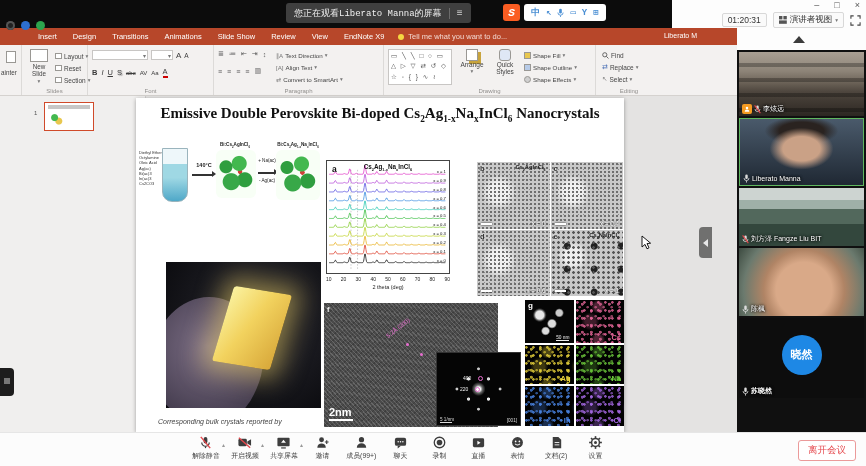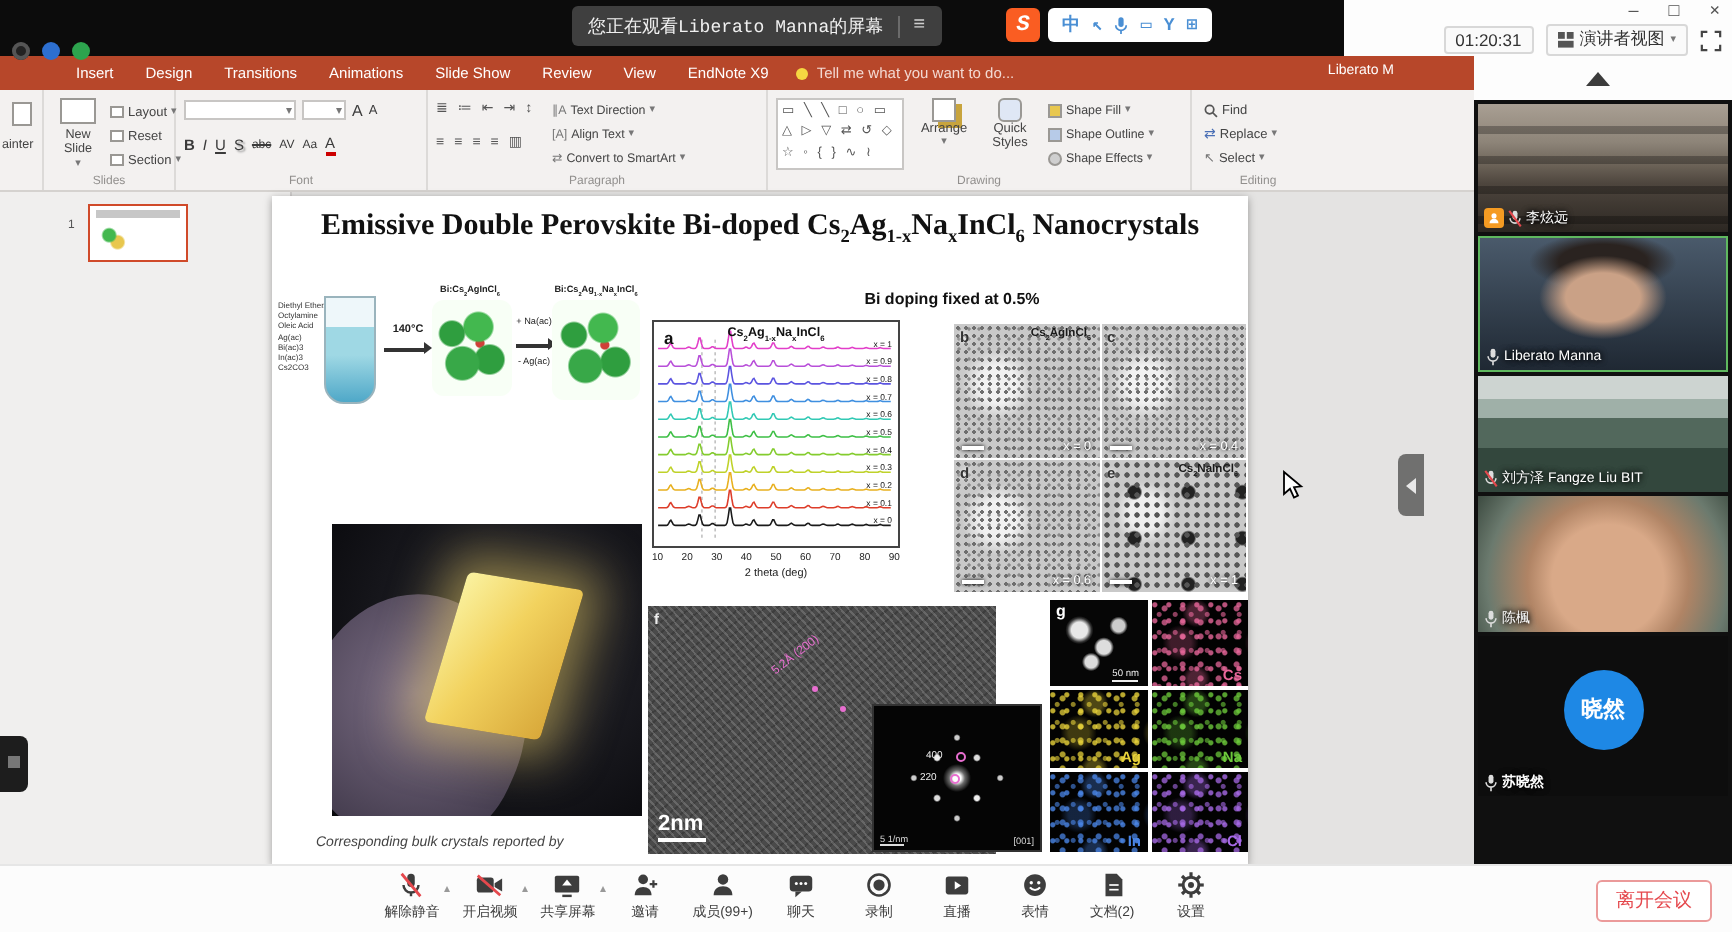--- a/index.html
+++ b/index.html
@@ -464,21 +464,20 @@
         <div class="arr" style="left:122px; top:74px; width:16px;"></div>
         <div class="steplabel" style="left:118px; top:80px;">- Ag(ac)</div>
         <div class="schlabel" style="left:134px; top:44px; width:56px;">Bi:Cs<sub>2</sub>Ag<sub>1-x</sub>Na<sub>x</sub>InCl<sub>6</sub></div>
         <div class="crystal" style="left:140px; top:52px; width:44px; height:50px;"></div>
 
         <div class="photo">
           <div class="glove"></div>
           <div class="pcrystal"></div>
         </div>
 
-        <div class="doping-note">Bi doping fixed at 0.5%</div>
 
         <div class="xrd">
           <div class="xrd-box">
             <span class="panel-letter">a</span>
             <div class="xrd-title">Cs<sub>2</sub>Ag<sub>1-x</sub>Na<sub>x</sub>InCl<sub>6</sub></div>
             <svg id="xrd-svg" width="122" height="112" viewBox="0 0 124 114">
                 <line x1="24.3125" x2="24.3125" y1="9" y2="111" stroke="#999" stroke-width="0.5" stroke-dasharray="1.6 1.6"></line>
                 <line x1="31.006249999999998" x2="31.006249999999998" y1="9" y2="111" stroke="#999" stroke-width="0.5" stroke-dasharray="1.6 1.6"></line>
                 <polyline points="2.0,13.5 2.6,13.5 3.2,13.5 3.8,13.5 4.4,13.5 5.0,13.5 5.6,13.5 6.2,13.5 6.8,13.3 7.4,12.5 8.0,11.3 8.5,10.9 9.1,11.9 9.7,13.0 10.3,13.4 10.9,13.5 11.5,13.5 12.1,13.5 12.7,13.5 13.3,13.5 13.9,13.5 14.5,13.5 15.1,13.5 15.7,13.5 16.3,13.3 16.9,13.0 17.5,12.8 18.1,12.9 18.7,13.2 19.3,13.4 19.8,13.5 20.4,13.5 21.0,13.4 21.6,12.7 22.2,10.7 22.8,8.2 23.4,8.2 24.0,10.7 24.6,12.7 25.2,13.4 25.8,13.5 26.4,13.5 27.0,13.5 27.6,13.5 28.2,13.4 28.8,13.0 29.4,12.6 30.0,12.6 30.6,13.0 31.2,13.4 31.7,13.5 32.3,13.5 32.9,13.5 33.5,13.5 34.1,13.5 34.7,13.5 35.3,13.5 35.9,13.5 36.5,13.3 37.1,12.2 37.7,8.9 38.3,4.7 38.9,4.7 39.5,8.9 40.1,12.2 40.7,13.3 41.3,13.5 41.9,13.5 42.5,13.5 43.1,13.5 43.6,13.5 44.2,13.5 44.8,13.5 45.4,13.4 46.0,13.1 46.6,12.8 47.2,12.9 47.8,13.2 48.4,13.4 49.0,13.2 49.6,12.4 50.2,11.1 50.8,10.7 51.4,11.8 52.0,12.9 52.6,13.4 53.2,13.5 53.8,13.5 54.4,13.5 55.0,13.5 55.5,13.5 56.1,13.5 56.7,13.5 57.3,13.5 57.9,13.5 58.5,13.4 59.1,13.1 59.7,12.0 60.3,10.7 60.9,10.7 61.5,12.0 62.1,13.1 62.7,13.4 63.3,13.5 63.9,13.5 64.5,13.5 65.1,13.5 65.7,13.5 66.3,13.5 66.9,13.5 67.4,13.5 68.0,13.4 68.6,13.2 69.2,12.7 69.8,12.4 70.4,12.7 71.0,13.2 71.6,13.4 72.2,13.5 72.8,13.5 73.4,13.5 74.0,13.5 74.6,13.5 75.2,13.5 75.8,13.5 76.4,13.5 77.0,13.3 77.6,12.8 78.2,12.4 78.8,12.5 79.3,13.1 79.9,13.4 80.5,13.5 81.1,13.5 81.7,13.5 82.3,13.5 82.9,13.5 83.5,13.5 84.1,13.5 84.7,13.3 85.3,13.0 85.9,12.8 86.5,12.9 87.1,13.2 87.7,13.4 88.3,13.5 88.9,13.5 89.5,13.5 90.1,13.5 90.7,13.5 91.2,13.5 91.8,13.4 92.4,13.3 93.0,12.9 93.6,12.8 94.2,13.1 94.8,13.4 95.4,13.5 96.0,13.5 96.6,13.5 97.2,13.5 97.8,13.5 98.4,13.5 99.0,13.5 99.6,13.3 100.2,13.1 100.8,12.9 101.4,13.1 102.0,13.3 102.6,13.5 103.2,13.5 103.7,13.5 104.3,13.5 104.9,13.5 105.5,13.5 106.1,13.5 106.7,13.4 107.3,13.2 107.9,13.0 108.5,13.2 109.1,13.4 109.7,13.5 110.3,13.5 110.9,13.5 111.5,13.5 112.1,13.5 112.7,13.5 113.3,13.5 113.9,13.4 114.5,13.2 115.1,13.0 115.6,13.2 116.2,13.4 116.8,13.5 117.4,13.5 118.0,13.5 118.6,13.5 119.2,13.5 119.8,13.5 120.4,13.5 " fill="none" stroke="#e23ec9" stroke-width="0.8"></polyline>
                 <text x="121" y="12.5" text-anchor="end" font-size="4.3" fill="#111">x = 1</text>

